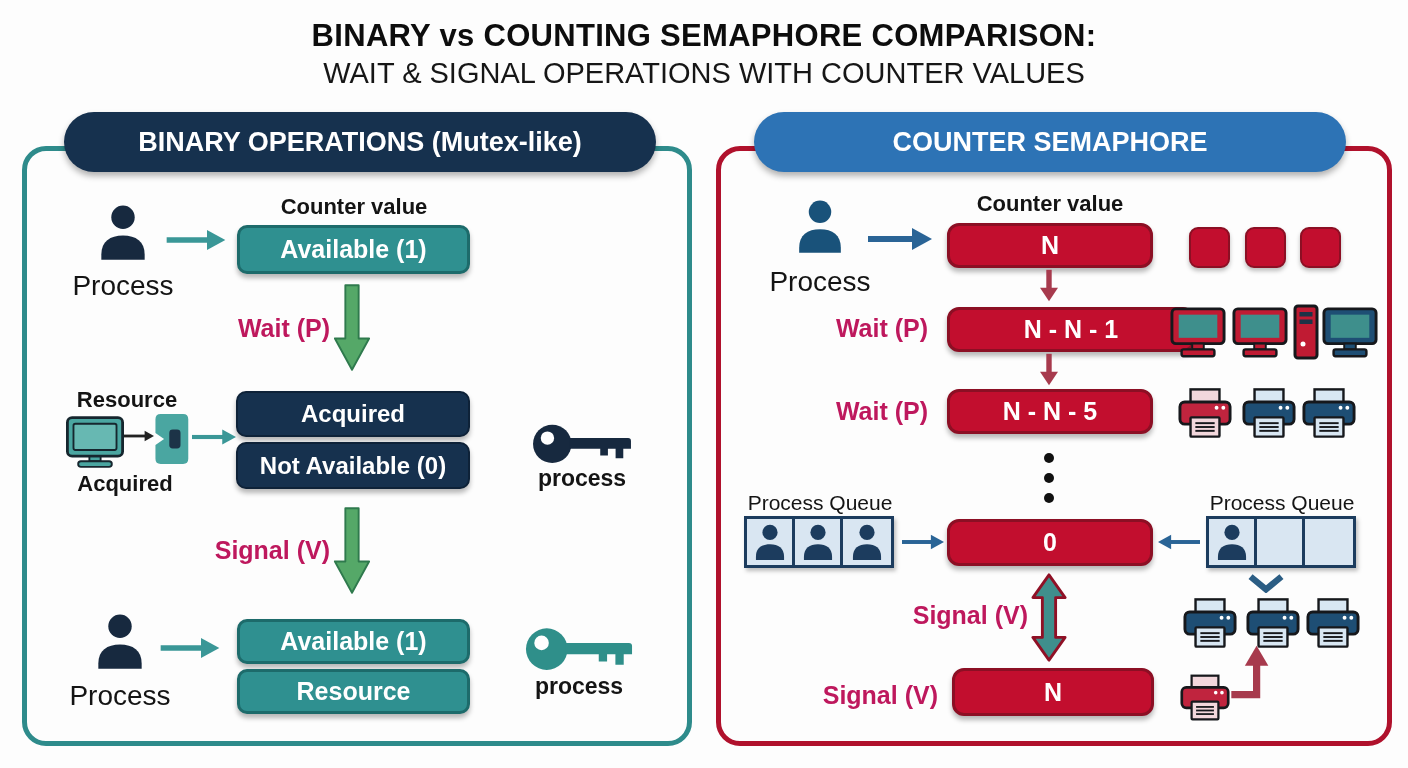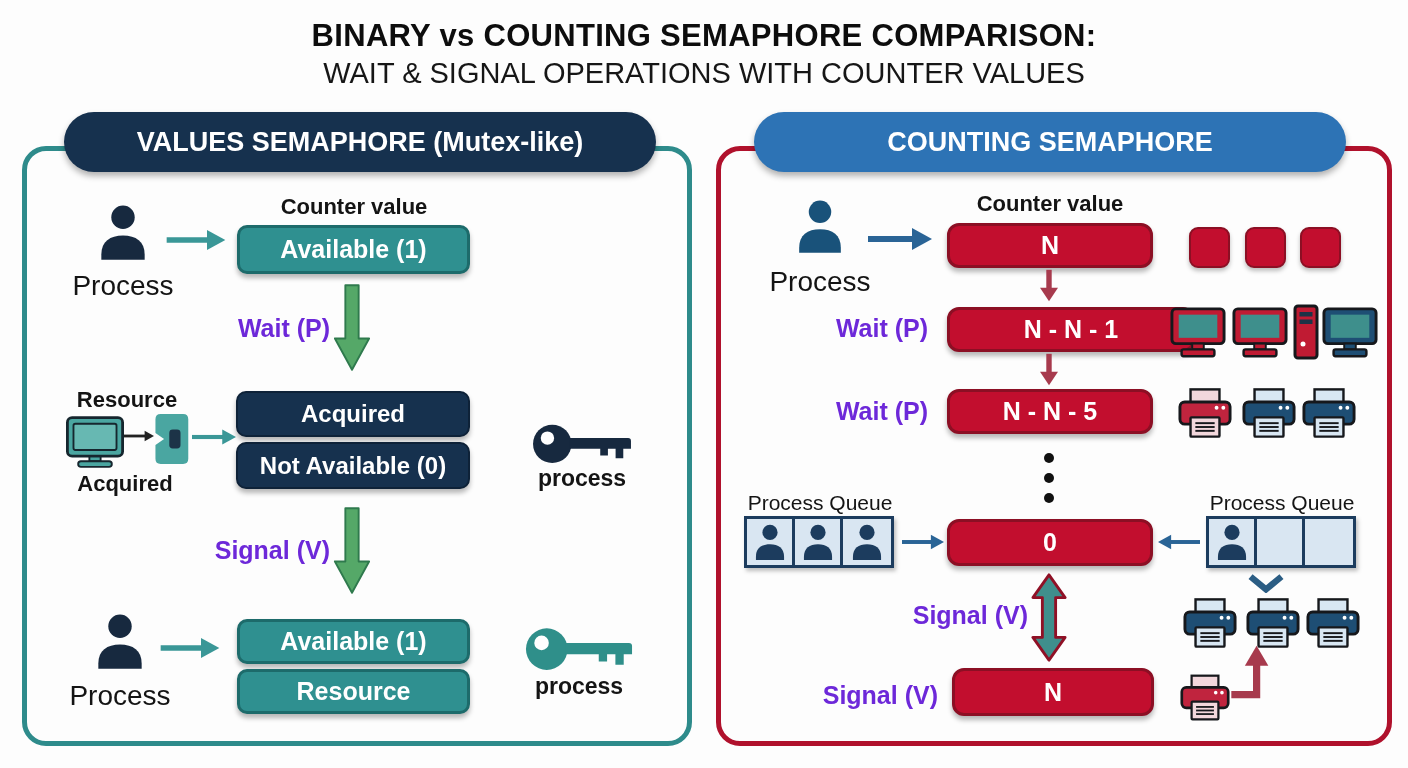--- a/index.html
+++ b/index.html
@@ -21,21 +21,21 @@
   .hdr-counting{left:754px;top:112px;width:592px;background:var(--header-blue,#2d73b5);}
 
   .box{box-sizing:border-box;display:flex;align-items:center;justify-content:center;
        color:#fff;font-weight:700;border-radius:10px;box-shadow:0 4px 5px rgba(0,0,0,.28);}
   .tbox{background:var(--teal-fill,#2f9090);border:3px solid var(--teal-border,#1d6b6b);font-size:25px;}
   .nbox{background:var(--navy,#16314e);border:2px solid #0e2238;font-size:24px;}
   .rbox{background:var(--red-fill,#c20e2e);border:3px solid var(--red-border,#8c0f24);border-radius:12px;font-size:25px;}
 
   .lbl{font-size:22px;color:#141414;font-weight:bold;}
   .lbl-big{font-size:28px;color:#141414;}
-  .oplbl{font-size:25px;font-weight:700;color:#6d28d9;}
+  .oplbl{font-size:25px;font-weight:700;color:#be185d;}
   .note{font-size:20.5px;line-height:1.18;color:#141414;}
   .pq-lbl{font-size:21px;color:#141414;}
 
   .sq{background:var(--red-fill,#c20e2e);border:2px solid var(--red-border,#8c0f24);border-radius:9px;
       width:41px;height:41px;box-sizing:border-box;box-shadow:0 3px 4px rgba(0,0,0,.25);}
 
   .queue{display:flex;border:3px solid #1c3c5e;background:var(--queue-cell-bg,#d9e6f2);
          box-sizing:border-box;box-shadow:2px 3px 4px rgba(0,0,0,.25);}
   .qcell{width:48px;height:46px;border-right:3px solid #1c3c5e;display:flex;align-items:center;justify-content:center;box-sizing:border-box;}
   .qcell:last-child{border-right:none;}
@@ -117,22 +117,22 @@
   </defs>
 </svg>
 
 <div class="stage">
 
   <div class="abs title1">BINARY vs COUNTING SEMAPHORE COMPARISON:</div>
   <div class="abs title2">WAIT &amp; SIGNAL OPERATIONS WITH COUNTER VALUES</div>
 
   <div class="abs panel panel-binary"></div>
   <div class="abs panel panel-counting"></div>
-  <div class="abs hdr hdr-binary">VALUES SEMAPHORE (Mutex-like)</div>
-  <div class="abs hdr hdr-counting">COUNTING SEMAPHORE</div>
+  <div class="abs hdr hdr-binary">BINARY OPERATIONS (Mutex-like)</div>
+  <div class="abs hdr hdr-counting">COUNTER SEMAPHORE</div>
 
   <div class="abs" style="left:97px;top:202px;width:52px;height:60px;color:#17293f">
     <svg class="icon" width="52" height="60">
         <use href="#sym-person"></use>
       </svg>
     </div>
   <div class="abs lbl-big ctr" style="left:58px;top:270px;width:130px">Process</div>
   <div class="abs" style="left:166px;top:229px;width:60px;height:22px;color:#3a9797">
     <svg class="icon" width="60" height="22">
         <use href="#sym-arrow-right"></use>

